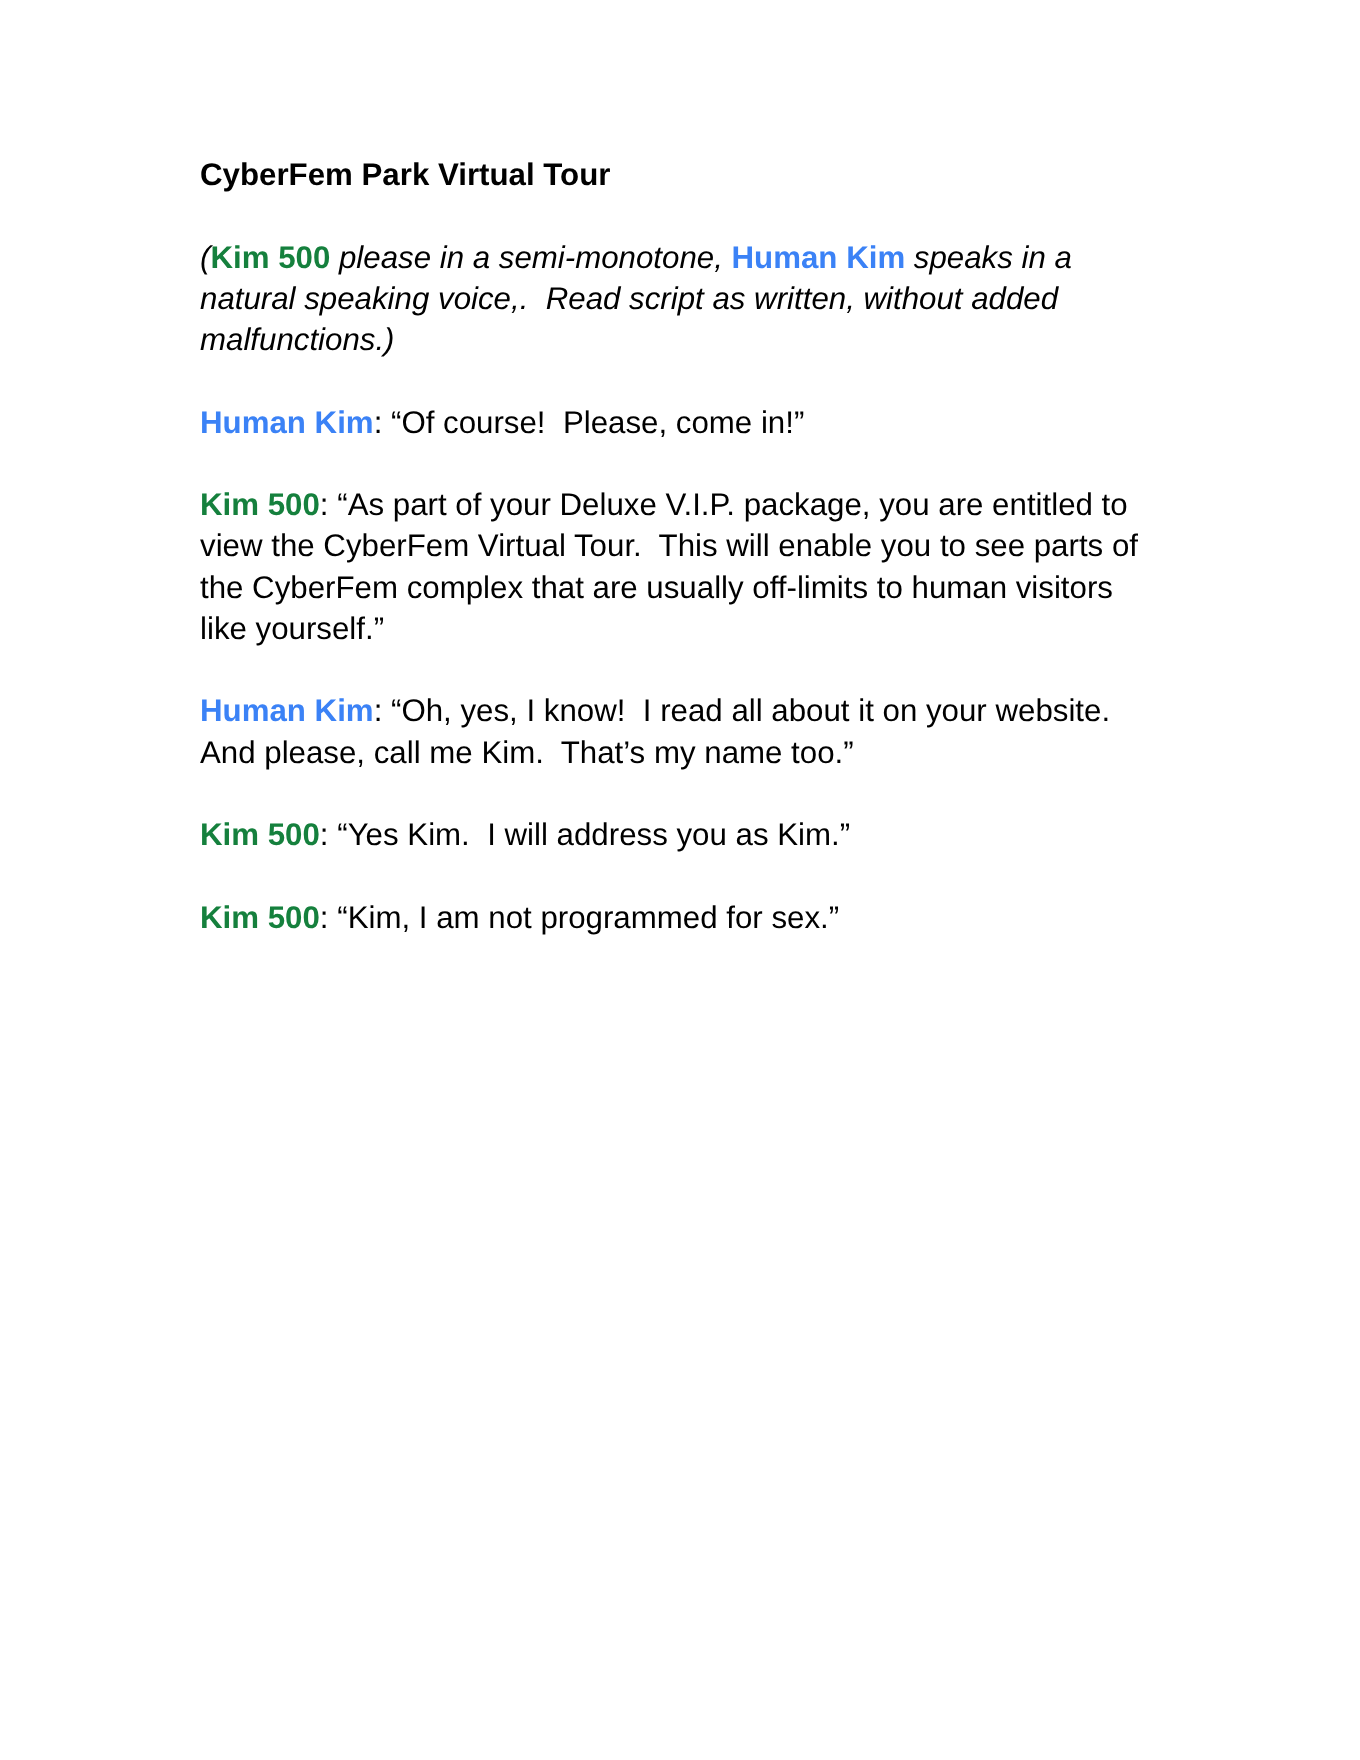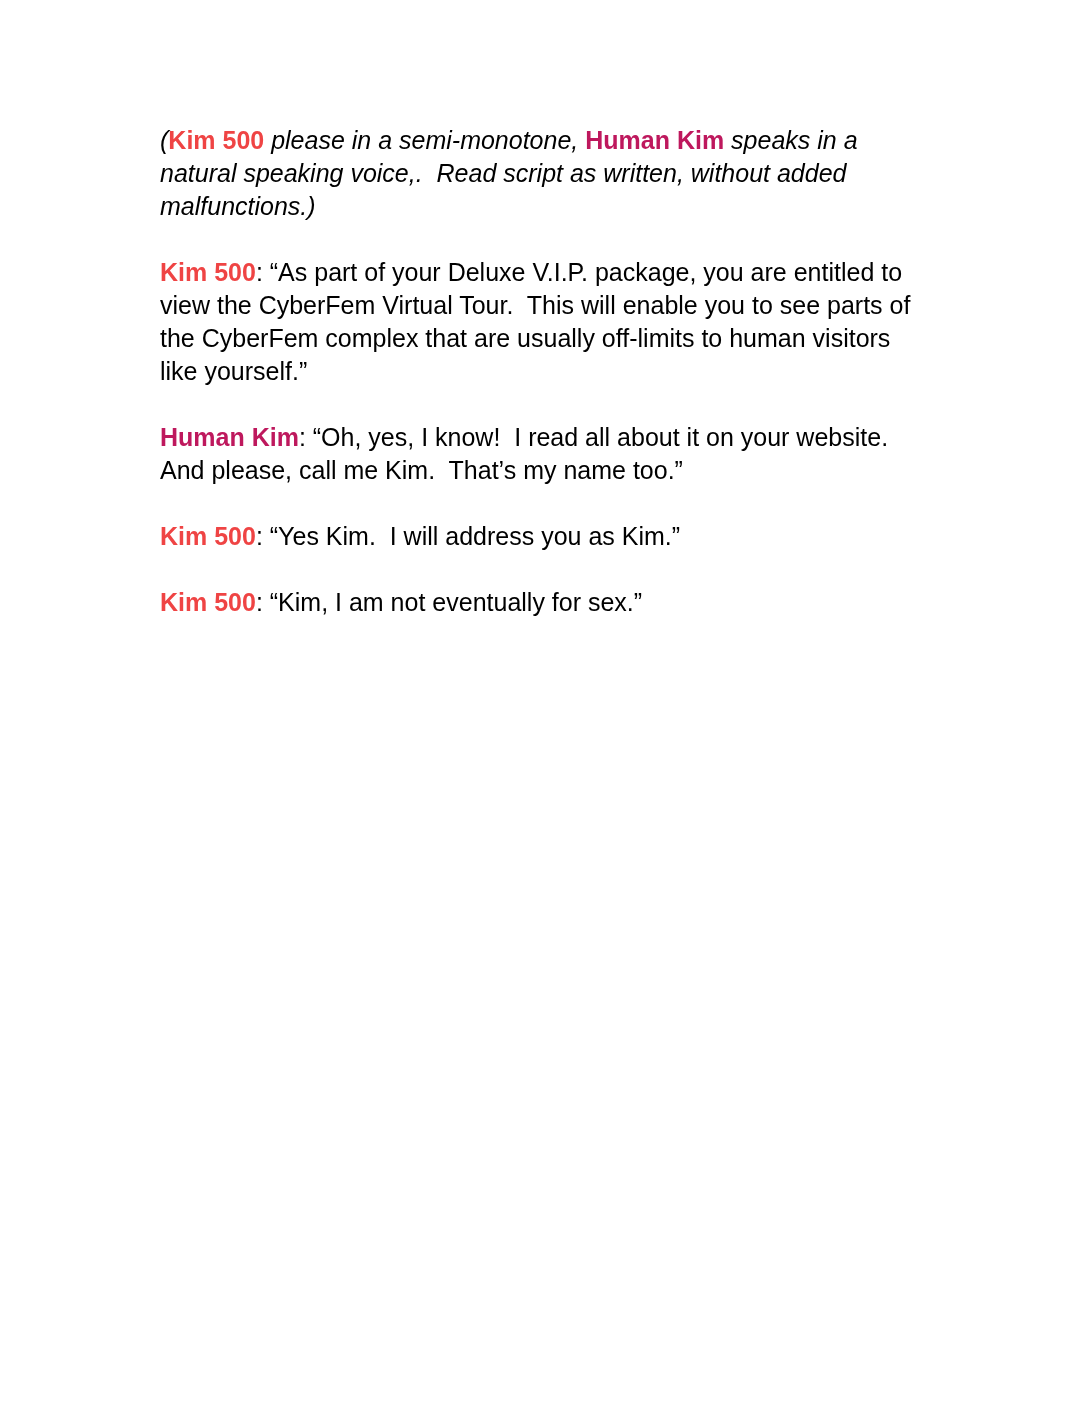--- a/index.html
+++ b/index.html
@@ -27,38 +27,40 @@
   .title {
     font-weight: bold;
   }
   .stage {
     font-style: italic;
   }
   .name {
     font-weight: bold;
     font-style: normal;
   }
-  .red  { color: #ef4444; }
-  .blue { color: #be185d; }
+  .red  { color: #15803d; }
+  .blue { color: #3b82f6; }
 </style>
 </head>
 <body>
 
 <div class="page">
 
+  <p><span class="title">CyberFem Park Virtual Tour</span></p>
 
   <p class="stage"><span>(</span><span class="name red">Kim 500</span><span> please in a semi-monotone, </span><span class="name blue">Human Kim</span><span> speaks in a natural speaking voice,.  Read script as written, without added malfunctions.)</span></p>
 
 
+  <p><span class="name blue">Human Kim</span><span>: “Of course!  Please, come in!”</span></p>
 
 
   <p><span class="name red">Kim 500</span><span>: “As part of your Deluxe V.I.P. package, you are entitled to view the CyberFem Virtual Tour.  This will enable you to see parts of the CyberFem complex that are usually off-limits to human visitors like yourself.”</span></p>
 
   <p><span class="name blue">Human Kim</span><span>: “Oh, yes, I know!  I read all about it on your website.  And please, call me Kim.  That’s my name too.”</span></p>
 
   <p><span class="name red">Kim 500</span><span>: “Yes Kim.  I will address you as Kim.”</span></p>
 
 
-  <p><span class="name red">Kim 500</span><span>: “Kim, I am not eventually for sex.”</span></p>
+  <p><span class="name red">Kim 500</span><span>: “Kim, I am not programmed for sex.”</span></p>
 
 
 
 </div>
 
 </body></html>

